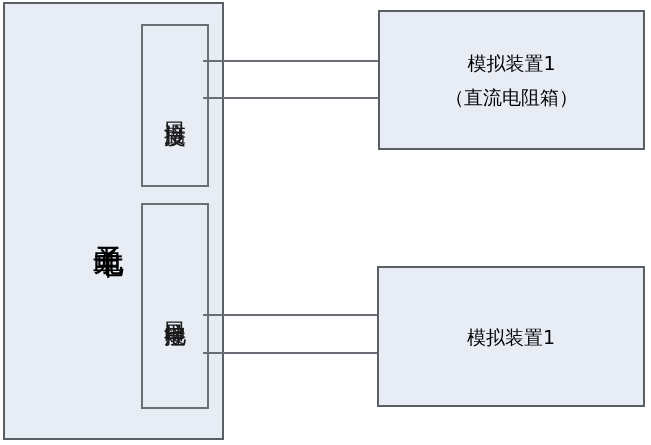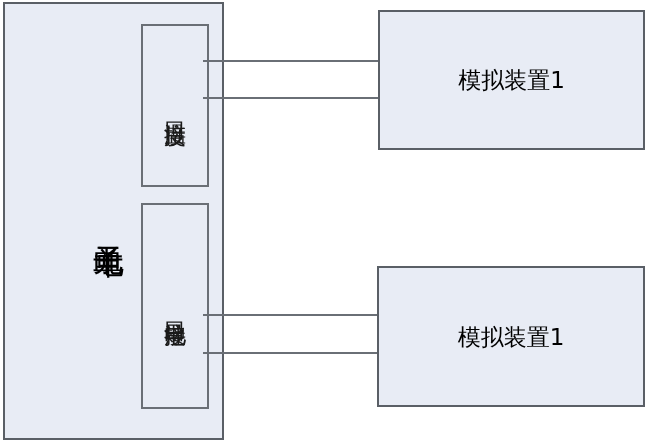--- a/index.html
+++ b/index.html
@@ -107,21 +107,21 @@
     position: absolute;
     left: 0;
     right: 0;
     top: 0;
     bottom: 0;
     display: flex;
     flex-direction: column;
     align-items: center;
     justify-content: center;
     color: #000000;
-    font-size: 23px;
+    font-size: 19px;
     line-height: 34px;
     white-space: nowrap;
   }
   .sim-line1 { letter-spacing: 0; }
   .sim-line2 { letter-spacing: 0; }
 
   
   .wire {
     position: absolute;
     height: 2px;
@@ -155,20 +155,21 @@
 
   <div class="wire" id="wire-temp-1"></div>
   <div class="wire" id="wire-temp-2"></div>
 
   <div class="wire" id="wire-cond-1"></div>
   <div class="wire" id="wire-cond-2"></div>
 
   <div class="box" id="sim-dc-box">
     <div class="sim-text">
       <div class="sim-line1">模拟装置1</div>
+      <div class="sim-line2">（直流电阻箱）</div>
     </div>
   </div>
 
   <div class="box" id="sim-ac-box">
     <div class="sim-text">
       <div class="sim-line1">模拟装置1</div>
     </div>
   </div>
 
 </div>

